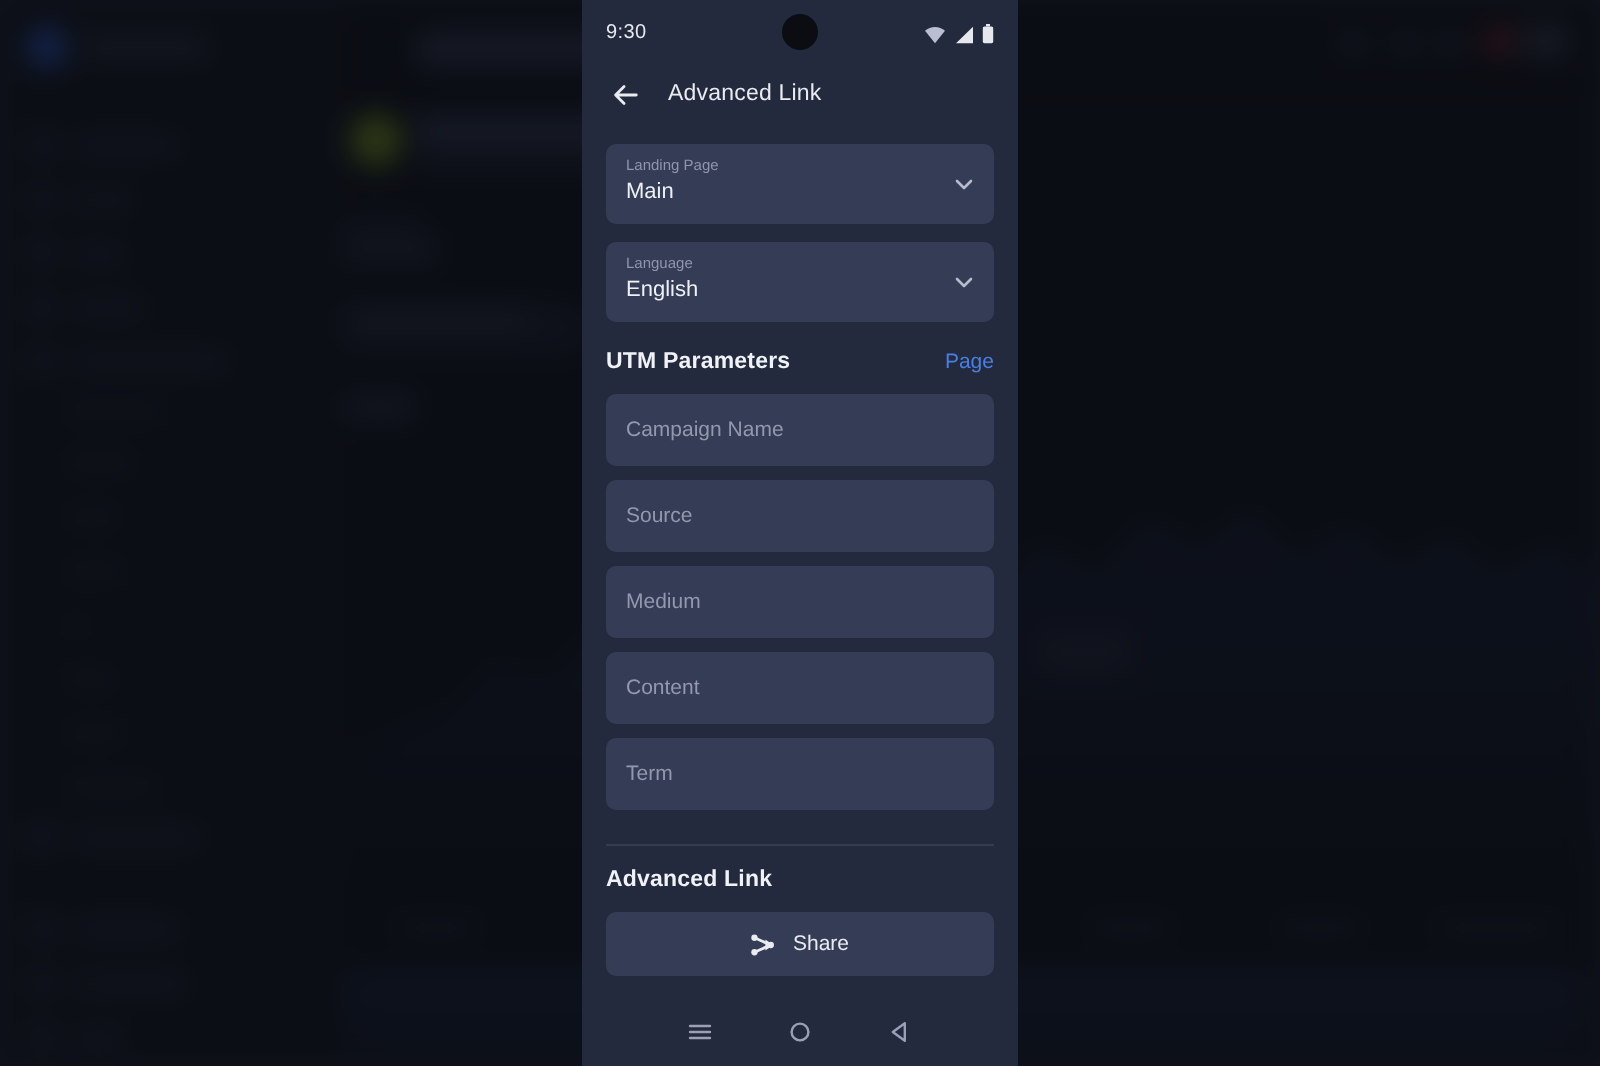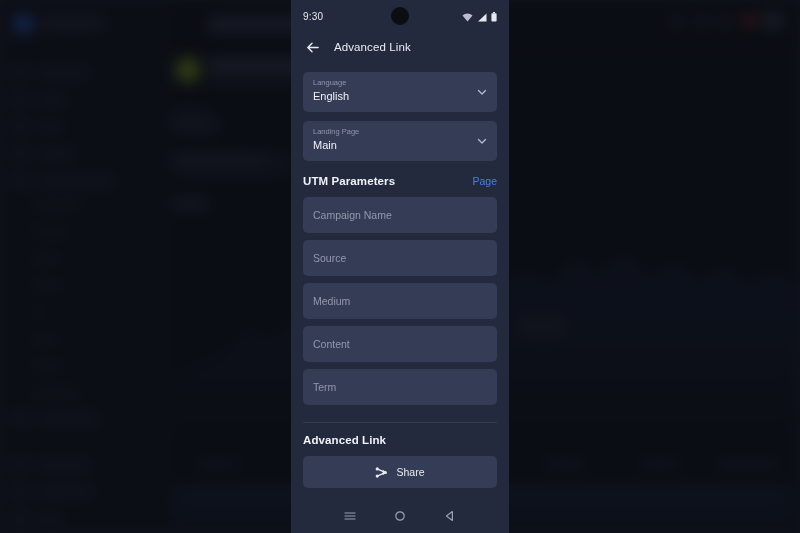--- a/index.html
+++ b/index.html
@@ -288,30 +288,30 @@
   <div id="appbar">
     <svg id="back-arrow" viewBox="0 0 16 16">
       <path d="M14 8 H3 M7.5 3.5 L3 8 L7.5 12.5" fill="none" stroke="#e9ebf1" stroke-width="1.5" stroke-linecap="round" stroke-linejoin="round"></path>
     </svg>
     <span id="appbar-title">Advanced Link</span>
   </div>
 
   <div id="content">
 
     <div class="select-field">
+      <div class="lbl">Landing Page</div>
+      <div class="val">Main</div>
+      <svg class="chev" viewBox="0 0 12 12">
+        <path d="M2.5 4.5 L6 8 L9.5 4.5" fill="none" stroke="#b6bbcd" stroke-width="1.3" stroke-linecap="round" stroke-linejoin="round"></path>
+      </svg>
+    </div>
+
+    <div class="select-field">
       <div class="lbl">Language</div>
       <div class="val">English</div>
-      <svg class="chev" viewBox="0 0 12 12">
-        <path d="M2.5 4.5 L6 8 L9.5 4.5" fill="none" stroke="#b6bbcd" stroke-width="1.3" stroke-linecap="round" stroke-linejoin="round"></path>
-      </svg>
-    </div>
-
-    <div class="select-field">
-      <div class="lbl">Landing Page</div>
-      <div class="val">Main</div>
       <svg class="chev" viewBox="0 0 12 12">
         <path d="M2.5 4.5 L6 8 L9.5 4.5" fill="none" stroke="#b6bbcd" stroke-width="1.3" stroke-linecap="round" stroke-linejoin="round"></path>
       </svg>
     </div>
 
     <div id="utm-header">
       <span id="utm-title">UTM Parameters</span>
       <span id="utm-hide">Page</span>
     </div>
 

